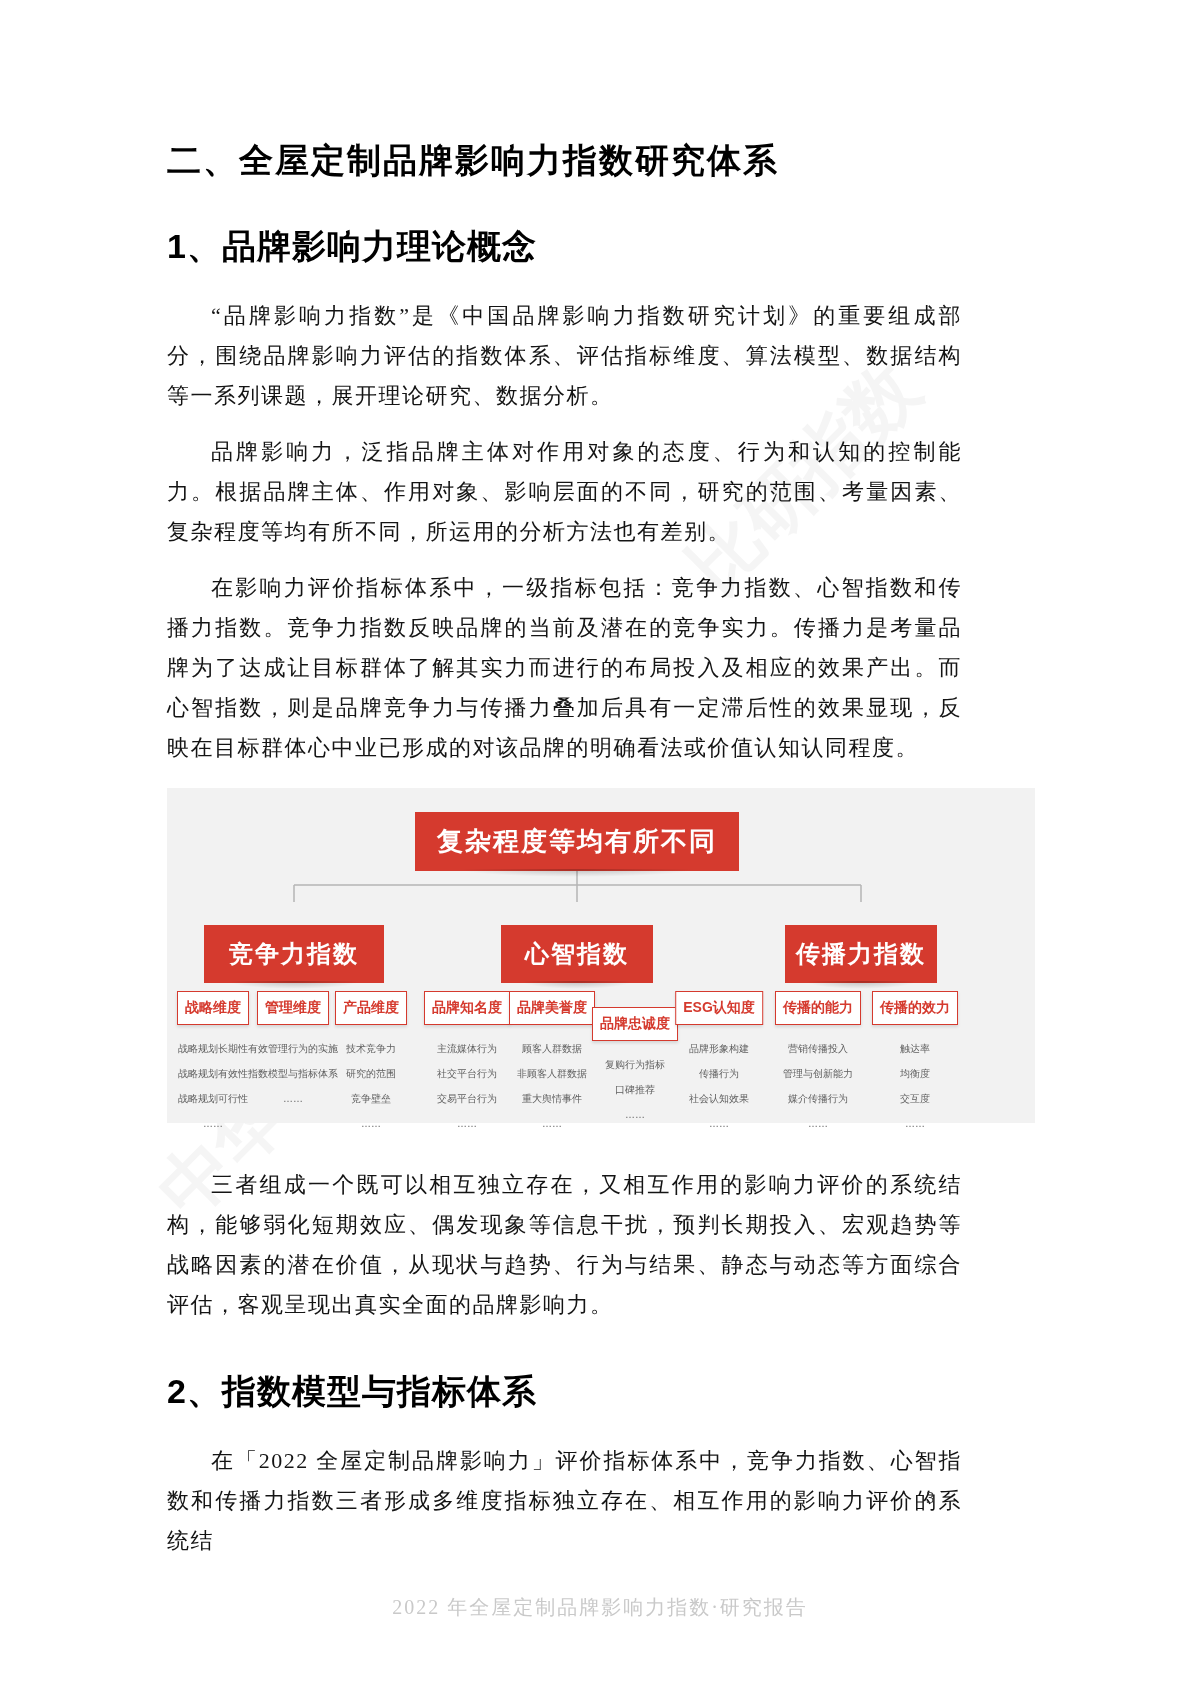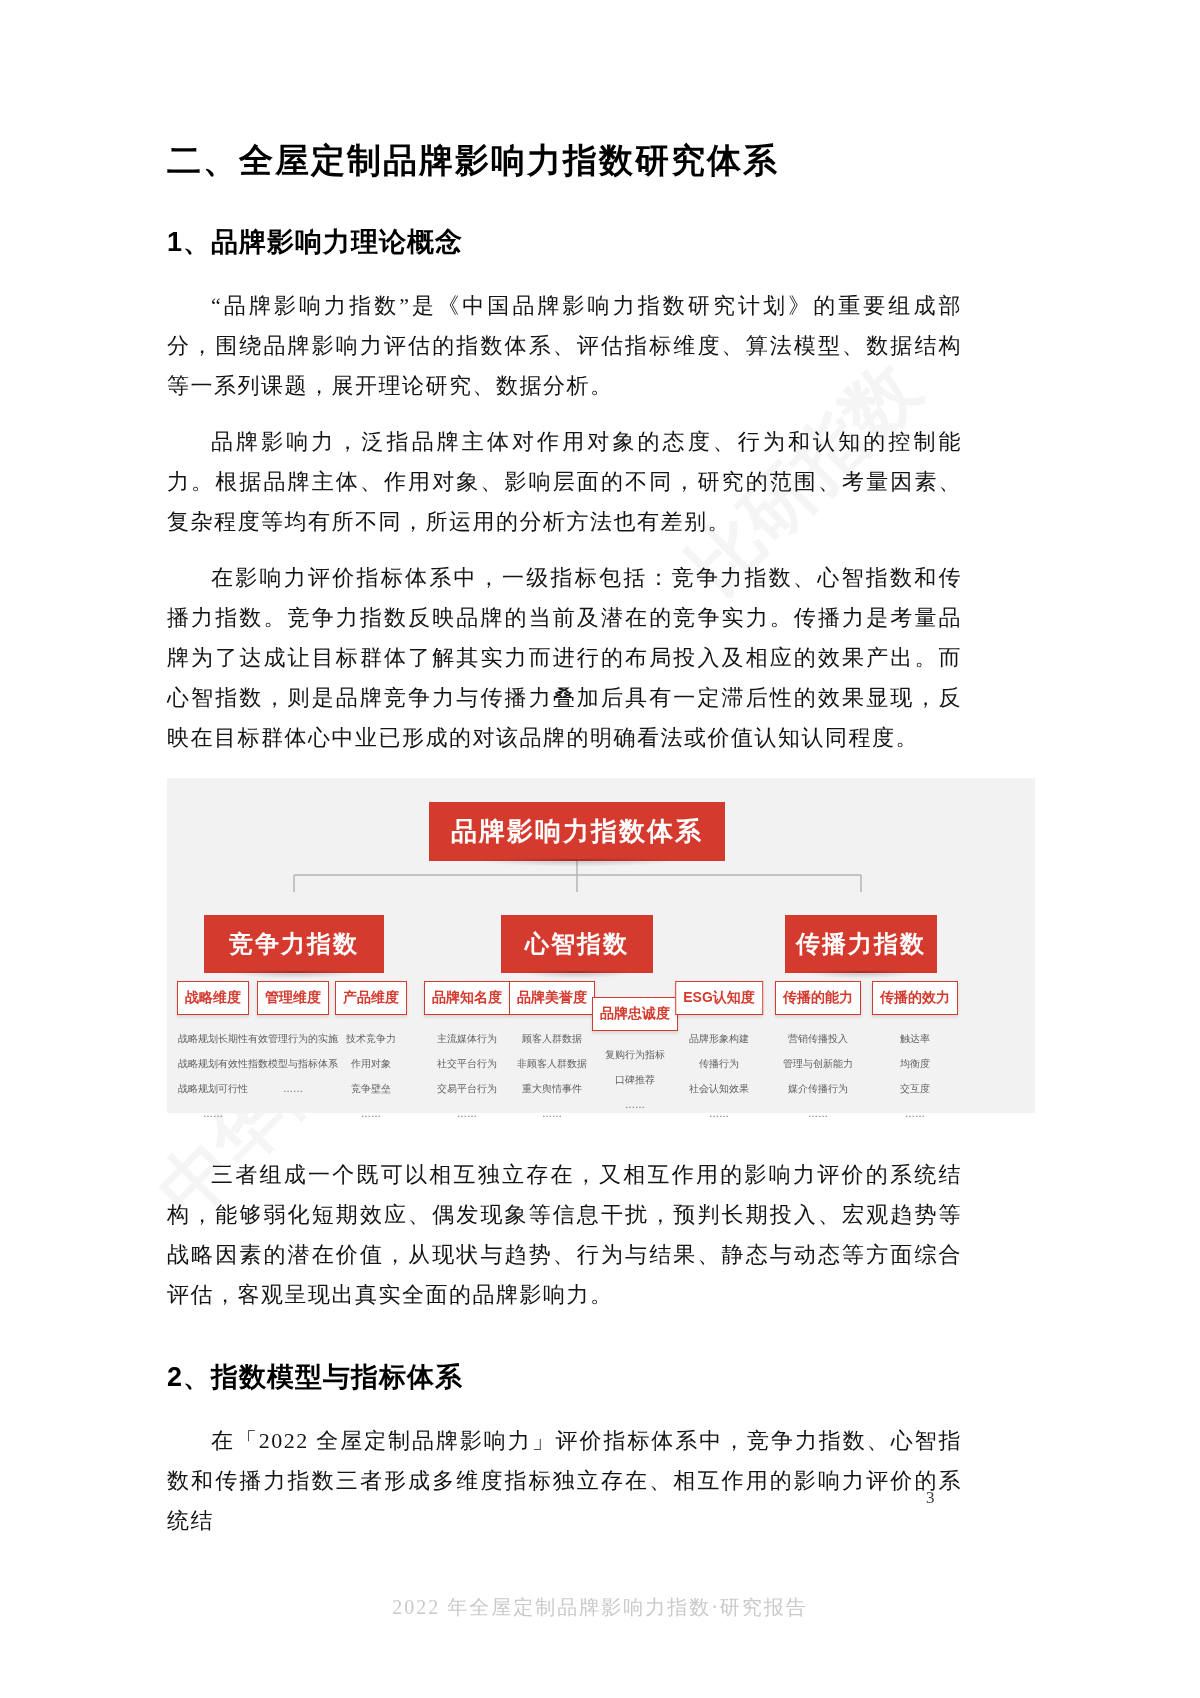--- a/index.html
+++ b/index.html
@@ -20,21 +20,21 @@
     margin:138px 0 0 0;
     font-family:"Liberation Sans","DejaVu Sans",sans-serif;
     font-size:34px;
     font-weight:bold;
     letter-spacing:2px;
     color:#000000;
   }
   h2.sec-heading{
     margin:40px 0 26px 0;
     font-family:"Liberation Sans","DejaVu Sans",sans-serif;
-    font-size:27px;
+    font-size:34px;
     font-weight:bold;
     letter-spacing:1px;
     color:#000;
   }
   p.body-para{
     width:795px;
     margin:0 0 16px 0;
     font-size:22px;
     line-height:40px;
     letter-spacing:1.5px;
@@ -149,21 +149,21 @@
 
   <p class="body-para">“品牌影响力指数”是《中国品牌影响力指数研究计划》的重要组成部分，围绕品牌影响力评估的指数体系、评估指标维度、算法模型、数据结构等一系列课题，展开理论研究、数据分析。</p>
   <p class="body-para">品牌影响力，泛指品牌主体对作用对象的态度、行为和认知的控制能力。根据品牌主体、作用对象、影响层面的不同，研究的范围、考量因素、复杂程度等均有所不同，所运用的分析方法也有差别。</p>
   <p class="body-para">在影响力评价指标体系中，一级指标包括：竞争力指数、心智指数和传播力指数。竞争力指数反映品牌的当前及潜在的竞争实力。传播力是考量品牌为了达成让目标群体了解其实力而进行的布局投入及相应的效果产出。而心智指数，则是品牌竞争力与传播力叠加后具有一定滞后性的效果显现，反映在目标群体心中业已形成的对该品牌的明确看法或价值认知认同程度。</p>
 
   <div class="diagram">
     <svg class="connector-svg" width="868" height="335" viewBox="0 0 868 335">
       <path d="M410 82 L410 97 M127 97 L694 97 M127 97 L127 114 M410 97 L410 114 M694 97 L694 114" stroke="#b5b5b5" stroke-width="1.5" fill="none"></path>
     </svg>
 
-    <div class="root-box">品牌影响力指数体系</div>
+    <div class="root-box">复杂程度等均有所不同</div>
 
     <div class="idx-box" style="left:127px;width:180px;">竞争力指数</div>
     <div class="idx-box" style="left:410px;width:152px;">心智指数</div>
     <div class="idx-box" style="left:694px;width:152px;">传播力指数</div>
 
     <div class="dim-col" style="left:46px;">
       <div class="dim-box">战略维度</div>
       <div class="dim-items">
         <div>战略规划长期性</div>
         <div>战略规划有效性</div>
@@ -178,21 +178,21 @@
         <div>有效管理行为的实施</div>
         <div>指数模型与指标体系</div>
         <div>……</div>
       </div>
     </div>
 
     <div class="dim-col" style="left:204px;">
       <div class="dim-box">产品维度</div>
       <div class="dim-items">
         <div>技术竞争力</div>
-        <div>作用对象</div>
+        <div>研究的范围</div>
         <div>竞争壁垒</div>
         <div>……</div>
       </div>
     </div>
 
     <div class="dim-col" style="left:300px;">
       <div class="dim-box">品牌知名度</div>
       <div class="dim-items">
         <div>主流媒体行为</div>
         <div>社交平台行为</div>

